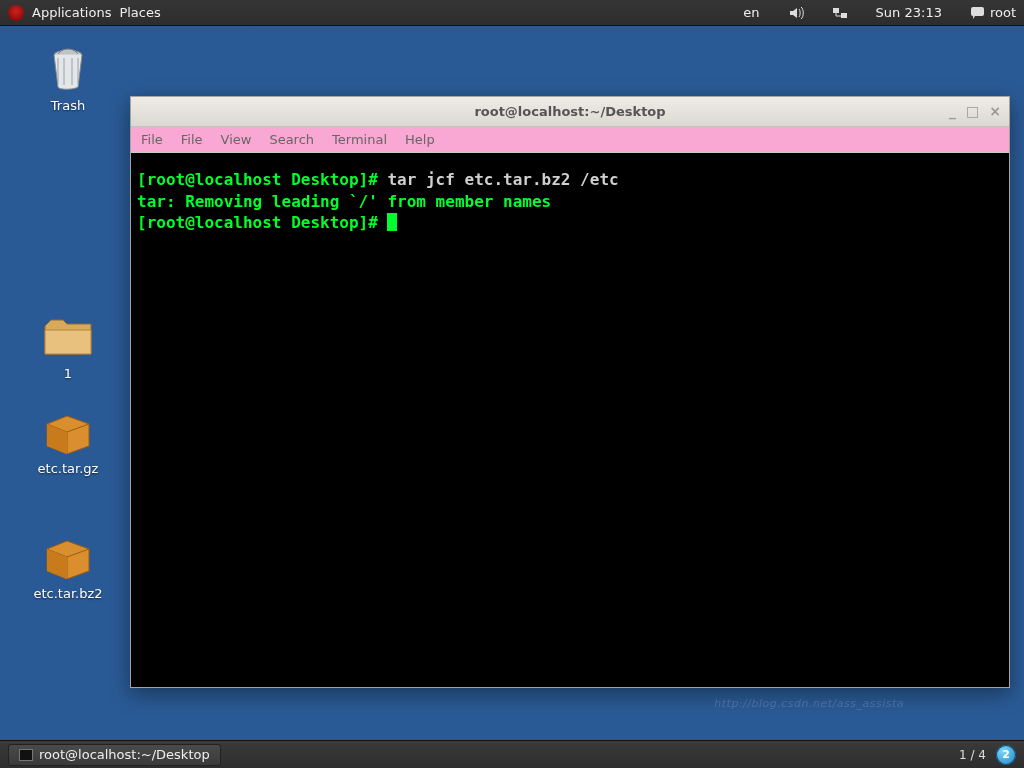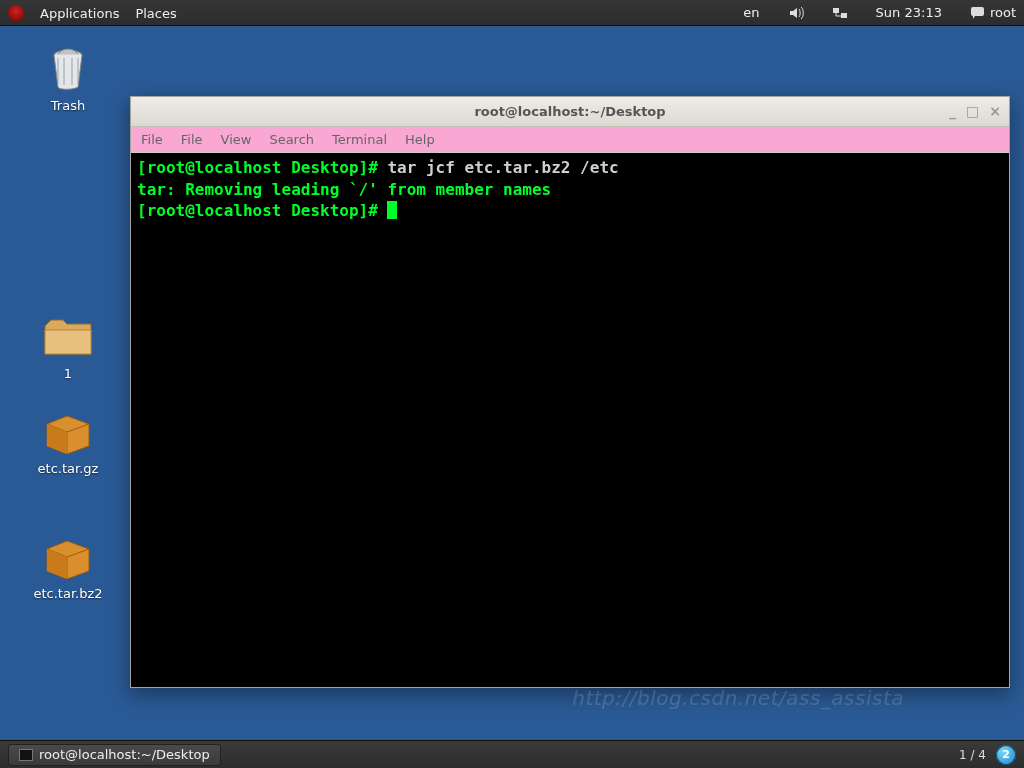--- a/index.html
+++ b/index.html
@@ -8,21 +8,21 @@
     background:#2a5a95;
     font-family:"DejaVu Sans","Liberation Sans",sans-serif;
     font-size:13px; color:#ddd; overflow:hidden; position:relative;
   }
   
   .top-panel {
     height:26px; background:linear-gradient(#353535,#2d2d2d);
     display:flex; align-items:center; padding:0 8px; color:#eee;
     border-bottom:1px solid #111;
   }
-  .top-panel .left { display:flex; align-items:flex-end; gap:16px; }
+  .top-panel .left { display:flex; align-items:center; gap:8px; }
   .top-panel .right { margin-left:auto; display:flex; align-items:center; gap:28px; }
   .hat-icon {
     width:16px; height:16px; border-radius:50%;
     background:radial-gradient(circle at 50% 40%, #c22, #7a0000);
     display:inline-block;
   }
   .menu-item { cursor:default; }
   .tray-icon { width:16px; height:16px; display:inline-flex; align-items:center; justify-content:center; }
   .tray-icon svg { width:16px; height:16px; }
   .user-label { display:flex; align-items:center; gap:4px; }
@@ -47,21 +47,21 @@
   }
   .winbtns { position:absolute; right:8px; top:6px; display:flex; gap:10px; color:#999; font-size:14px; }
   .winbtns span { cursor:default; }
   .menubar {
     height:26px; display:flex; align-items:center; gap:18px; padding:0 10px;
     background:#f9a8d4; color:#666; border-bottom:1px solid #cfcbc4;
   }
   .termbody {
     flex:1; background:#000; color:#00ff2a;
     font-family:"DejaVu Sans Mono","Liberation Mono",monospace;
-    font-size:16px; font-weight:bold; padding:4px 6px; line-height:1.35;
+    font-size:16px; font-weight:bold; padding:16px 6px; line-height:1.35;
     overflow:hidden; white-space:pre;
   }
   .prompt { color:#00ff2a; }
   .cmd { color:#d0d0d0; }
   .cursor { display:inline-block; width:10px; height:18px; background:#00ff2a; vertical-align:-3px; }
   
   .bottom-panel {
     position:absolute; left:0; right:0; bottom:0; height:28px;
     background:linear-gradient(#3a3a3a,#2d2d2d);
     display:flex; align-items:center; padding:0 8px; color:#eee;
@@ -73,21 +73,21 @@
     border:1px solid #222; border-radius:3px;
     padding:2px 10px; height:22px; font-size:13px;
   }
   .taskbtn .termicon {
     width:14px; height:12px; background:#111; border:1px solid #777;
   }
   .wsind { margin-left:auto; display:flex; align-items:center; gap:10px; color:#ddd; font-size:12px; }
   .wsbadge { width:20px; height:20px; border-radius:50%; background:radial-gradient(circle at 35% 30%, #7cd8ff, #1a7fbe); display:flex; align-items:center; justify-content:center; color:#fff; font-size:11px; font-weight:bold; box-shadow:0 0 0 1px #0a4a70 inset; }
   .watermark {
     position:absolute; right:120px; bottom:30px; color:rgba(255,255,255,.15);
-    font-size:20px; font-style:italic; letter-spacing:.5px; pointer-events:none;
+    font-size:11px; font-style:italic; letter-spacing:.5px; pointer-events:none;
   }
 </style>
 </head>
 <body>
 
 <div class="top-panel">
   <div class="left">
     <span class="hat-icon"></span>
     <span class="menu-item">Applications</span>
     <span class="menu-item">Places</span>

